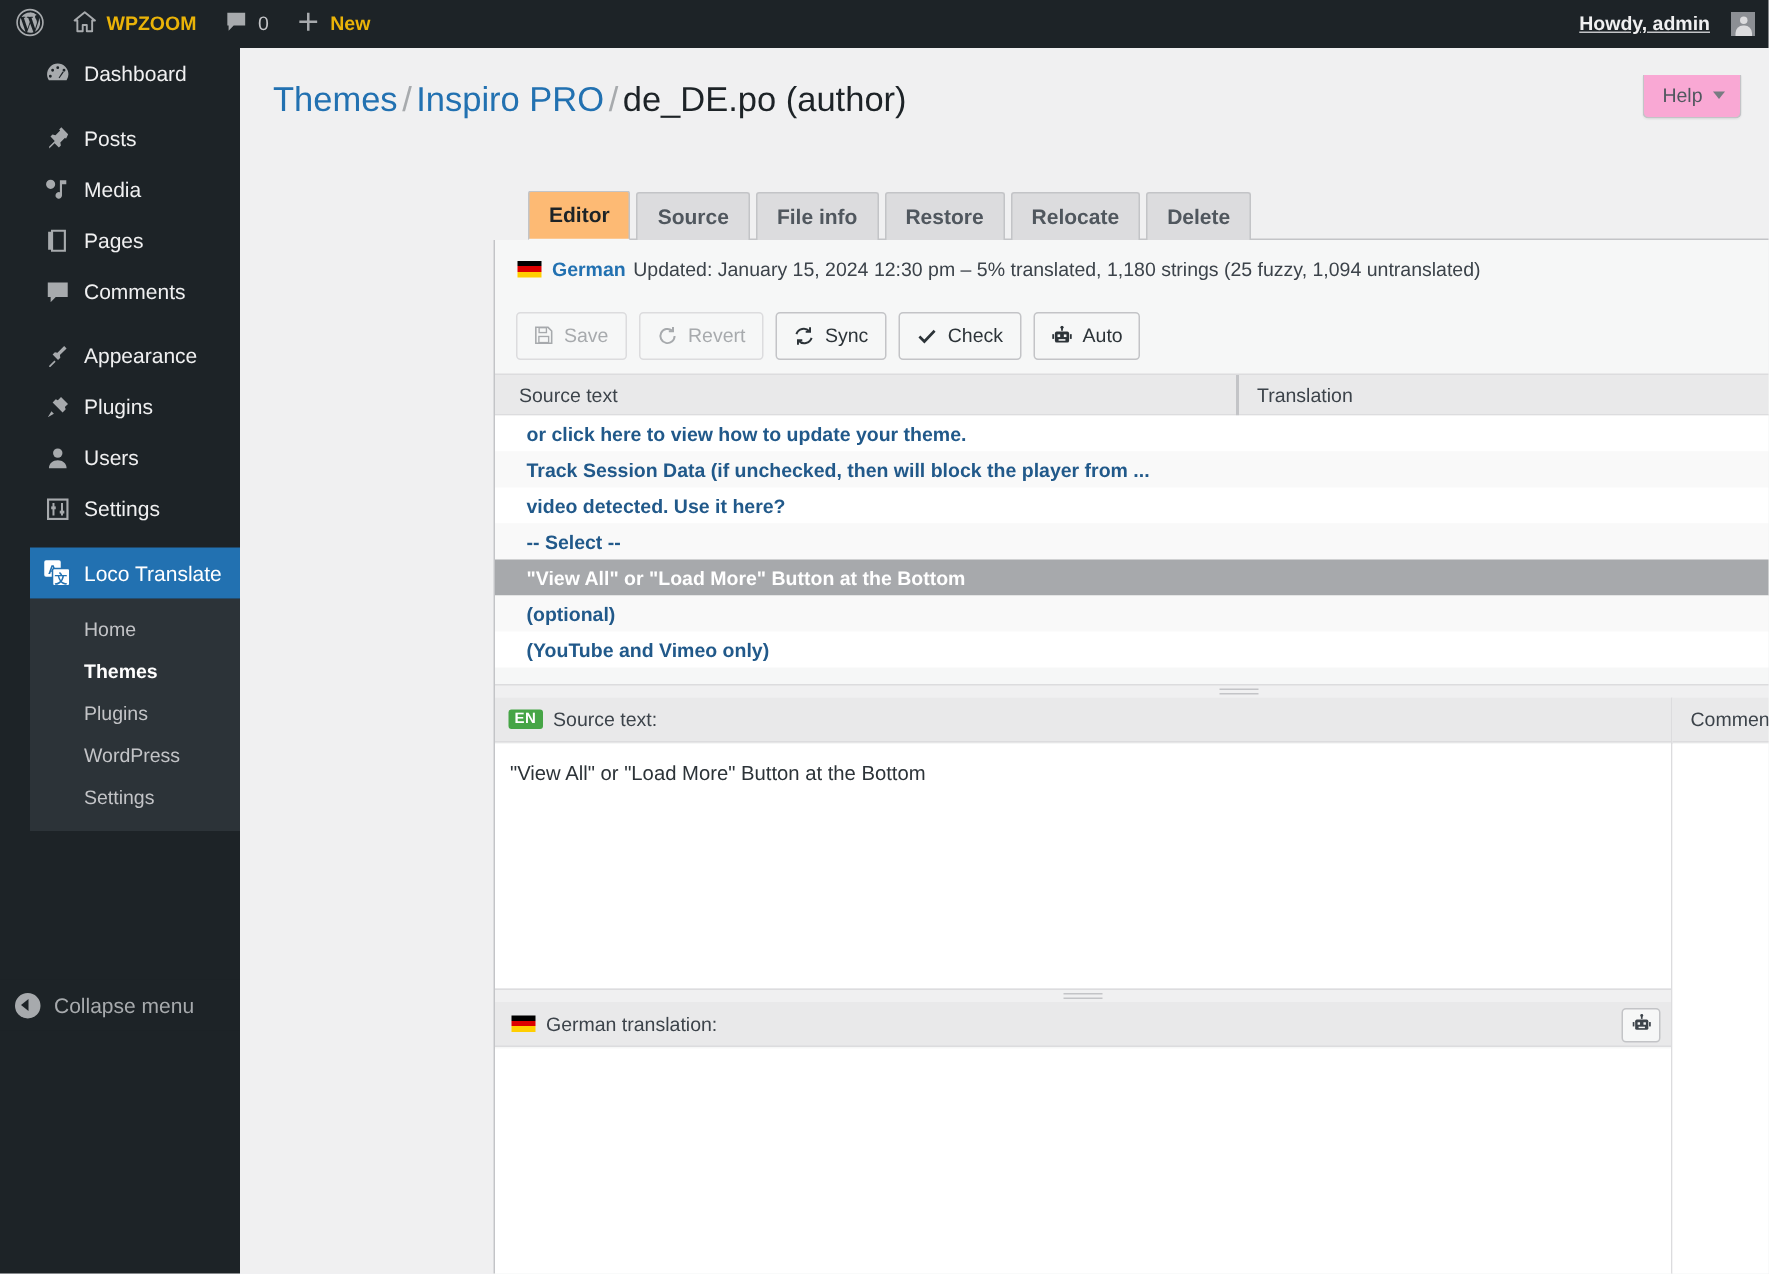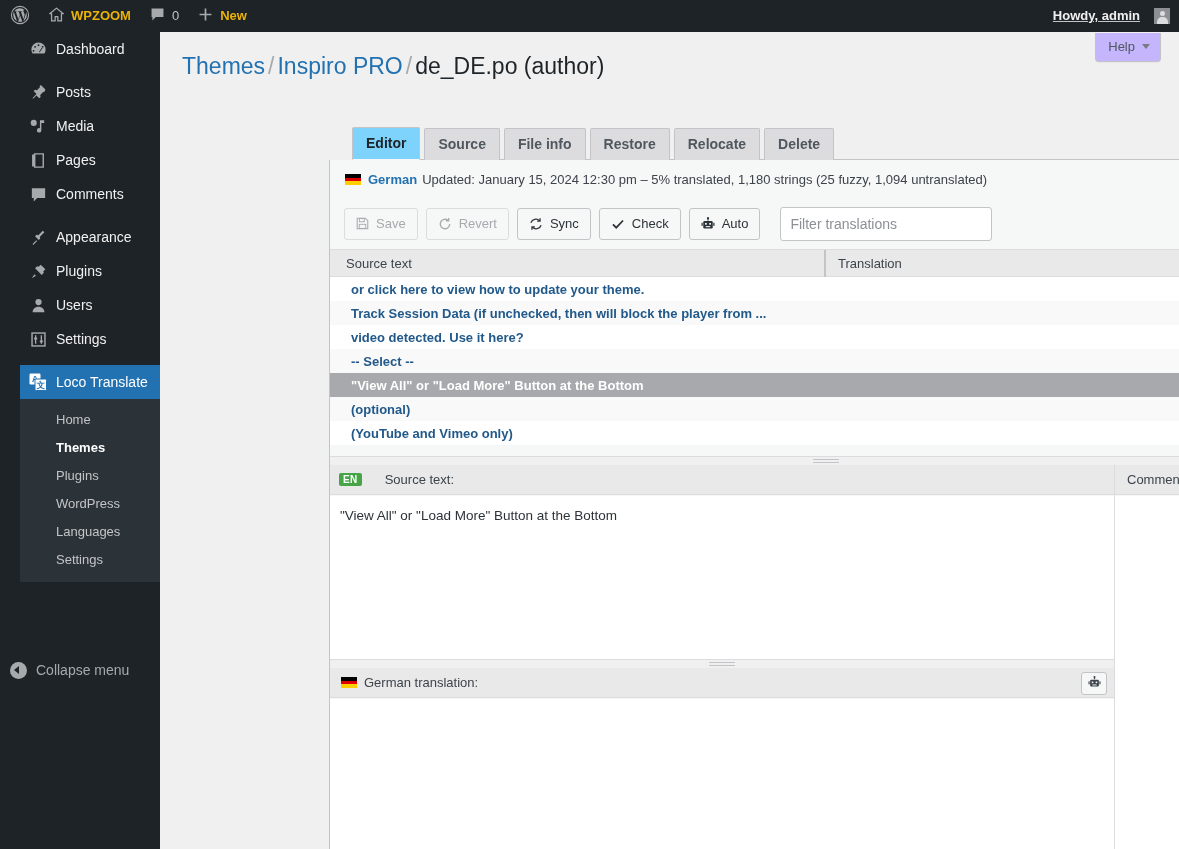--- a/index.html
+++ b/index.html
@@ -101,22 +101,22 @@
   }
 
   
   #content {
     position: absolute; top: 32px; left: 160px;
     width: 1019px; height: 817px;
     background: #f0f0f1;
     overflow: hidden;
   }
   #help-btn {
-    position: absolute; top: 1px; right: 18px;
-    background: #c4b5fd; border: 1px solid #c3c4c7; border-top: none;
+    position: absolute; top: 18px; right: 18px;
+    background: #f9a8d4; border: 1px solid #c3c4c7; border-top: none;
     border-radius: 0 0 4px 4px;
     font-size: 13px; color: #50575e;
     padding: 6px 10px 7px 12px; cursor: pointer;
     display: flex; align-items: center; gap: 7px;
     box-shadow: 0 1px 1px rgba(0,0,0,.04);
   }
   .caret-dn {
     width: 0;height: 0;border-left: 4px solid transparent;border-right:4px solid transparent;
     border-top: 5px solid #787c82;
   }
@@ -136,21 +136,21 @@
     border-bottom: 1px solid #c3c4c7;
     width: 971px; height: 33px; padding-left: 0;
   }
   .tab {
     background: #dcdcde; border: 1px solid #c3c4c7; border-bottom: none;
     color: #50575e; font-size: 14px; font-weight: 600;
     padding: 6px 13px 7px 13px; cursor: pointer; line-height: 18px;
     border-radius: 2px 2px 0 0; position: relative; bottom: -1px;
   }
   .tab.active {
-    background: #7dd3fc; color: #1d2327; border-bottom: 1px solid #f6f7f7;
+    background: #fdba74; color: #1d2327; border-bottom: 1px solid #f6f7f7;
   }
 
   
   #editor-box {
     position: absolute; left: 169px; top: 128px;
     width: 994px; height: 708px;
     background: #f6f7f7;
     border: 1px solid #c3c4c7;
     border-top: none;
   }
@@ -227,21 +227,21 @@
   }
 
   
   .panel-head {
     position: absolute; height: 30px; display: flex; align-items: center;
     background: #e9e9ea; font-size: 13px; color: #3c434a;
     padding-left: 9px; border-bottom: 1px solid #dcdcde;
   }
   .badge-en {
     background: #46a546; color: #fff; font-size: 10px; font-weight: bold;
-    padding: 1px 4px; border-radius: 2px; margin-right: 23px; letter-spacing: .4px;
+    padding: 1px 4px; border-radius: 2px; margin-right: 7px; letter-spacing: .4px;
   }
   .panel-area {
     position: absolute; background: #fff; border: none;
     font-size: 13.5px; color: #2c3338; padding: 10px 10px;
     font-family: "Liberation Sans", sans-serif;
     resize: none; outline: none; line-height: 1.5;
   }
   .robot-btn {
     position: absolute; right: 7px; top: 4px;
     width: 26px; height: 23px; border: 1px solid #c3c4c7; background: #f6f7f7;
@@ -399,21 +399,20 @@
     </span>
     <span class="menu-txt">Loco Translate</span>
     <span class="arrow-right"></span>
   </div>
 
   <div id="submenu">
     <span class="sub-item">Home</span>
     <span class="sub-item current">Themes</span>
     <span class="sub-item">Plugins</span>
     <span class="sub-item">WordPress</span>
-    <span class="sub-item">Languages</span>
     <span class="sub-item">Settings</span>
   </div>
 
   <div id="collapse" style="top:621px;bottom:auto">
     <span class="collapse-ico">
         <span class="circle-left"></span>
       </span>
     <span>Collapse menu</span>
   </div>
 </div>
@@ -492,21 +491,20 @@
               <circle cx="8" cy="1.3" r="1.2" fill="currentColor"></circle>
               <rect x="4.6" y="6.8" width="2" height="2" fill="#f6f7f7"></rect>
               <rect x="9.4" y="6.8" width="2" height="2" fill="#f6f7f7"></rect>
               <rect x="5.4" y="10.4" width="5.2" height="1.2" fill="#f6f7f7"></rect>
               <rect x="0.6" y="6.6" width="1.4" height="3.6" fill="currentColor"></rect>
               <rect x="14" y="6.6" width="1.4" height="3.6" fill="currentColor"></rect>
             </svg>
         </span>
         <span>Auto</span>
       </div>
-      <input id="filter-input" type="text" placeholder="Filter translations" style="">
 
     </div>
 
     <div id="table-head">
       <span class="th-src">Source text</span>
       <span class="th-tr">Translation</span>
     </div>
 
     <div id="rows">
       <div class="row">or click here to view how to update your theme.</div>

